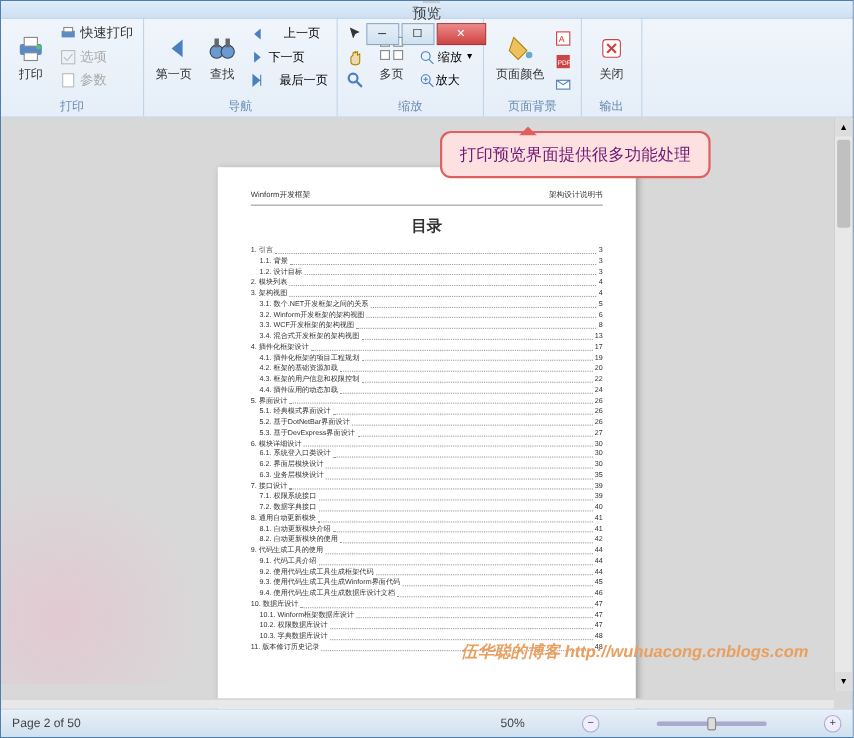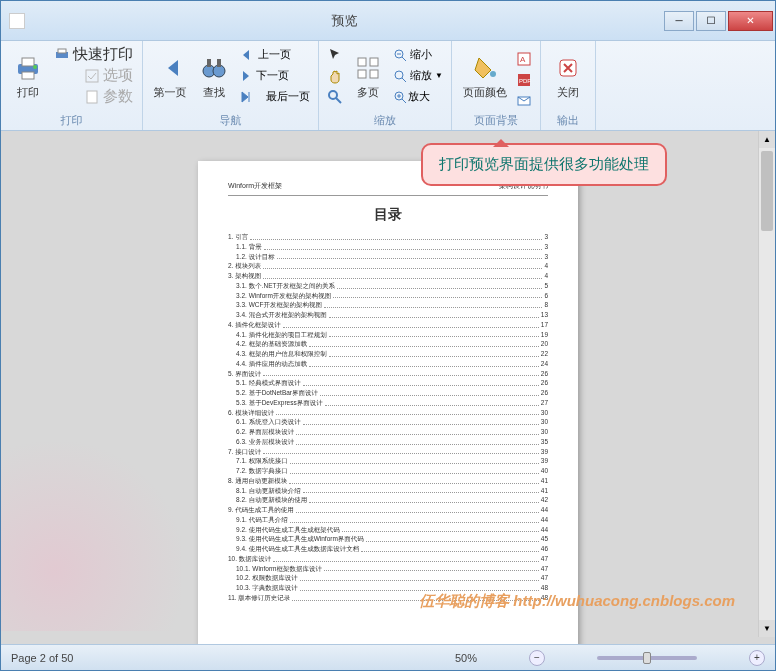--- a/index.html
+++ b/index.html
@@ -1,56 +1,56 @@
 <!DOCTYPE html>
 <html><head>
   <meta charset="utf-8">
   <style>
     * { margin: 0; padding: 0; box-sizing: border-box; }
     body { font-family: "Microsoft YaHei", "SimSun", Arial, sans-serif; font-size: 12px; overflow: hidden; }
     
     .window { width: 776px; height: 671px; border: 1px solid #4a7fb0; display: flex; flex-direction: column; position: relative; }
     
-    .titlebar { height: 40px; background: linear-gradient(#e0ecf7, #cce0f4); display: flex; align-items: center; position: relative; border-bottom: 1px solid #b0c8e0; }
+    .titlebar { height: 16px; background: linear-gradient(#e0ecf7, #cce0f4); display: flex; align-items: center; position: relative; border-bottom: 1px solid #b0c8e0; flex-direction: column; }
     .titlebar-icon { width: 16px; height: 16px; margin-left: 8px; background: #fff; border: 1px solid #ccc; }
     .titlebar-title { flex: 1; text-align: center; color: #444; font-size: 13px; }
     .titlebar-buttons { display: flex; }
     .titlebar-btn { width: 30px; height: 20px; border: 1px solid #8aa8c8; background: linear-gradient(#e8f0f8, #d0e0f0); margin-right: 2px; display: flex; align-items: center; justify-content: center; cursor: pointer; font-size: 10px; }
     .titlebar-btn.close { background: linear-gradient(#e88, #c44); color: #fff; width: 45px; border-color: #a33; }
     
     .ribbon { height: 90px; background: linear-gradient(#f0f5fb, #e5eef8); border-bottom: 1px solid #b0c8e0; display: flex; }
     .ribbon-group { border-right: 1px solid #c0d4e8; display: flex; flex-direction: column; padding: 3px 5px 0; }
     .ribbon-group-body { display: flex; flex: 1; }
     .ribbon-group-label { text-align: center; color: #6a8ab0; font-size: 11px; padding: 2px 0; }
     
     .big-btn { display: flex; flex-direction: column; align-items: center; justify-content: center; width: 44px; height: 64px; cursor: pointer; padding: 2px; }
     .big-btn .ico { width: 32px; height: 32px; margin-bottom: 2px; display: flex; align-items: center; justify-content: center; }
     .big-btn .lbl { font-size: 11px; color: #333; text-align: center; line-height: 1.2; }
     
     .small-btns { display: flex; flex-direction: column; justify-content: flex-start; }
-    .small-btn { display: flex; align-items: center; height: 21px; padding: 0 4px; cursor: pointer; font-size: 15px; color: #333; justify-content: flex-end; }
+    .small-btn { display: flex; align-items: center; height: 21px; padding: 0 4px; cursor: pointer; font-size: 12px; color: #333; }
     .small-btn .sico { width: 16px; height: 16px; margin-right: 3px; display: inline-flex; align-items: center; justify-content: center; }
     .small-btn.disabled { color: #aaa; cursor: default; }
     
     .nav-col { display: flex; flex-direction: column; }
     .nav-row { display: flex; align-items: center; height: 21px; cursor: pointer; padding: 0 3px; font-size: 11px; }
     
     .content-area { flex: 1; background: #d8d8d8; position: relative; overflow: hidden; display: flex; flex-direction: column; }
     .doc-view { flex: 1; overflow: auto; display: flex; justify-content: center; padding-top: 30px; }
-    .page { width: 380px; height: 500px; background: #fff; box-shadow: 2px 2px 6px rgba(0,0,0,0.3); padding: 20px 30px; font-size: 7px; color: #333; position: relative; }
+    .page { width: 380px; height: 500px; background: #fff; box-shadow: 2px 2px 6px rgba(0,0,0,0.3); padding: 20px 30px; font-size: 7px; color: #333; position: relative; margin-top: 15px; }
     .page-header { display: flex; justify-content: space-between; border-bottom: 1px solid #999; padding-bottom: 4px; margin-bottom: 10px; font-size: 7px; }
     .page-title { text-align: center; font-size: 14px; font-weight: bold; margin-bottom: 8px; font-family: "SimSun"; }
     .toc-line { display: flex; font-size: 6.5px; line-height: 1.5; white-space: nowrap; }
     .toc-text { flex-shrink: 0; }
     .toc-dots { flex: 1; border-bottom: 1px dotted #999; margin: 0 2px 2px; }
     .toc-page { flex-shrink: 0; }
     .toc-l0 { padding-left: 0; }
     .toc-l1 { padding-left: 8px; }
     
-    .balloon { position: absolute; top: 12px; left: 420px; padding: 10px 16px; background: #fde0e0; border: 2px solid #e06060; border-radius: 10px; color: #0f766e; font-size: 15px; font-weight: normal; }
+    .balloon { position: absolute; top: 12px; left: 399px; padding: 10px 16px; background: #fde0e0; border: 2px solid #e06060; border-radius: 10px; color: #701a75; font-size: 15px; font-weight: normal; }
     .balloon::before { content: ""; position: absolute; top: -14px; left: 70px; border: 8px solid transparent; border-bottom-color: #e06060; }
     
     .watermark { position: absolute; bottom: 50px; right: 40px; color: #e8a060; font-size: 15px; font-style: italic; font-weight: bold; pointer-events: none; }
     
     .statusbar { height: 26px; background: linear-gradient(#e8f0f8, #d0e0f0); border-top: 1px solid #b0c8e0; display: flex; align-items: center; padding: 0 10px; font-size: 11px; color: #444; gap: 44px; }
     .sb-spacer { flex: 1; }
     .zoom-slider { width: 100px; height: 4px; background: #aac; margin: 0 8px; position: relative; border-radius: 2px; }
     .zoom-thumb { position: absolute; width: 8px; height: 12px; background: #ddd; border: 1px solid #888; top: -4px; left: 46px; border-radius: 2px; }
     .zoom-btn { width: 16px; height: 16px; border: 1px solid #aac; border-radius: 50%; background: #eef; display: flex; align-items: center; justify-content: center; cursor: pointer; font-size: 10px; }
     .scrollbar-v { position: absolute; right: 0; top: 0; bottom: 24px; width: 17px; background: #e8e8e8; border-left: 1px solid #ccc; }
@@ -144,21 +144,21 @@
                 <rect x="17" y="5" width="4" height="8" fill="#666"></rect>
               </svg>
           </div>
           <div class="lbl">查找</div>
         </div>
         <div class="nav-col">
           <div class="nav-row">
             <svg width="14" height="14">
                 <path d="M10 2L4 7l6 5z" fill="#4a80c0"></path>
               </svg>
-            <span style="margin-left:5px">上一页</span>
+            <span style="margin-left:17px">上一页</span>
           </div>
           <div class="nav-row">
             <svg width="14" height="14">
                 <path d="M4 2l6 5-6 5z" fill="#4a80c0"></path>
               </svg>
             <span style="margin-left:3px">下一页</span>
           </div>
           <div class="nav-row">
             <svg width="14" height="14">
                 <path d="M3 2l6 5-6 5zM10 2v10" stroke="#4a80c0" fill="#4a80c0"></path>

